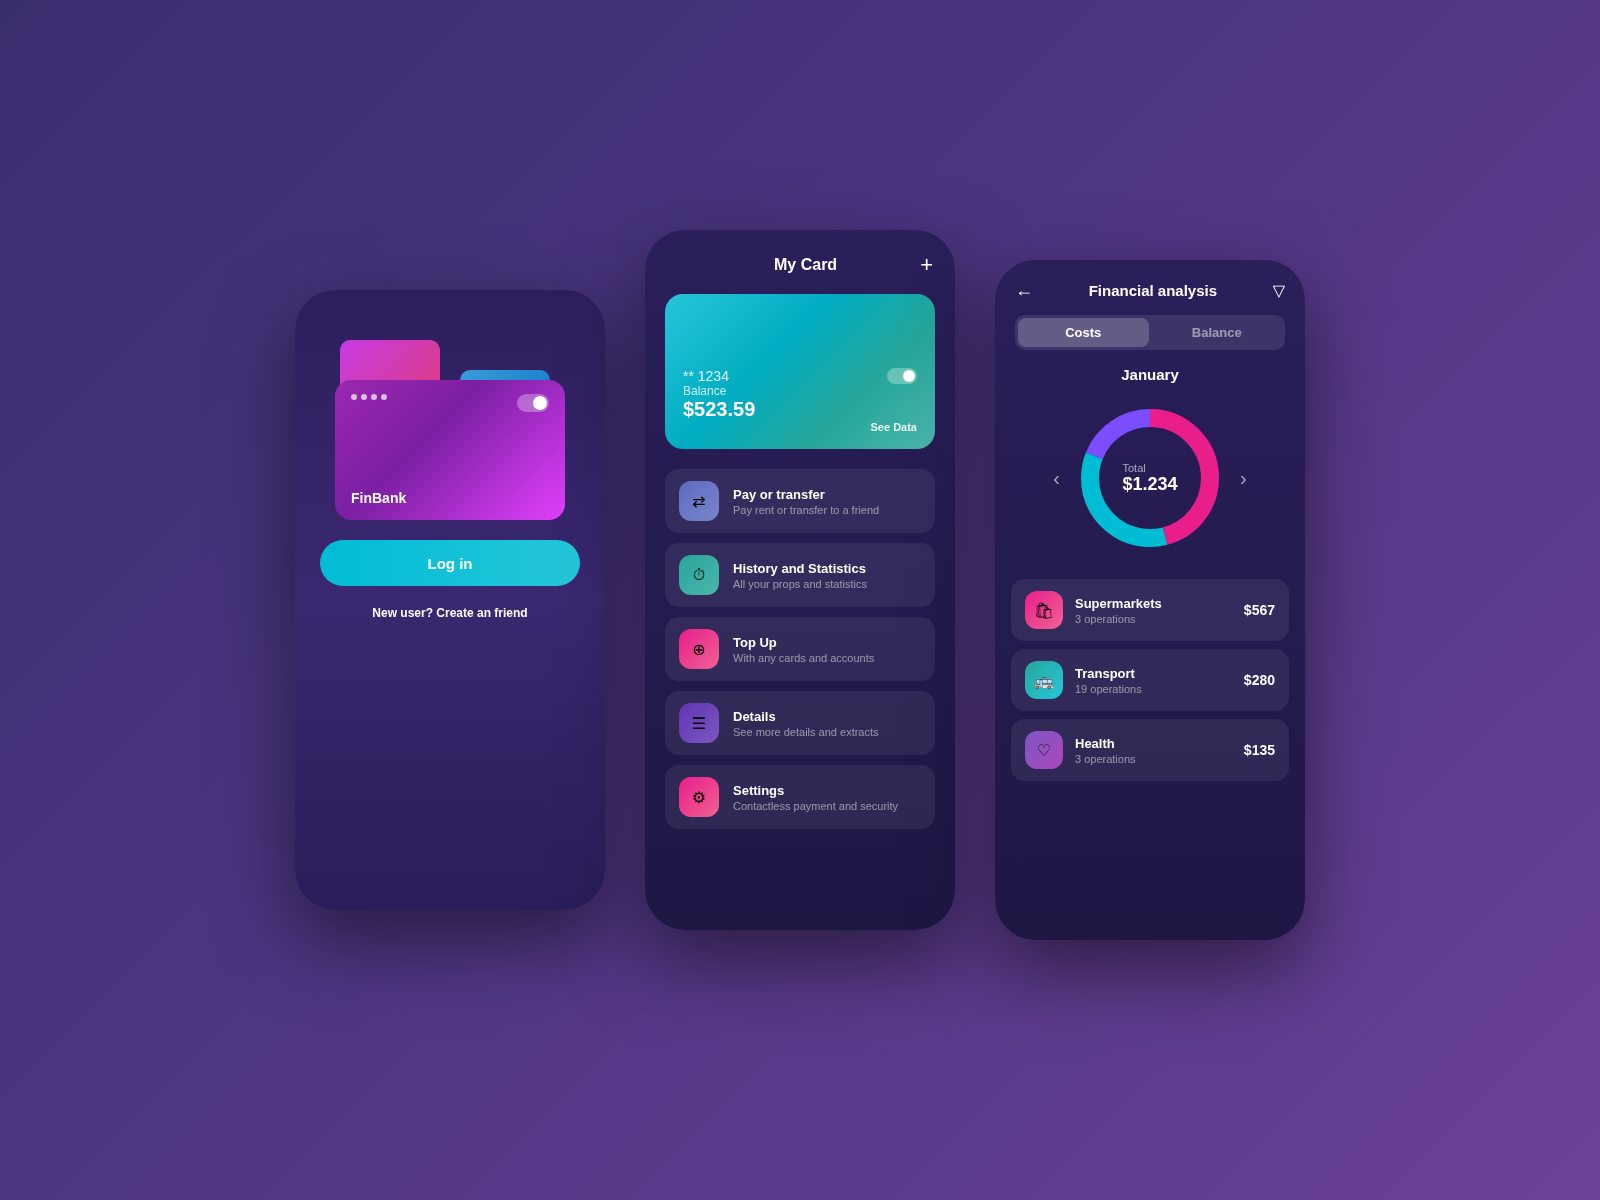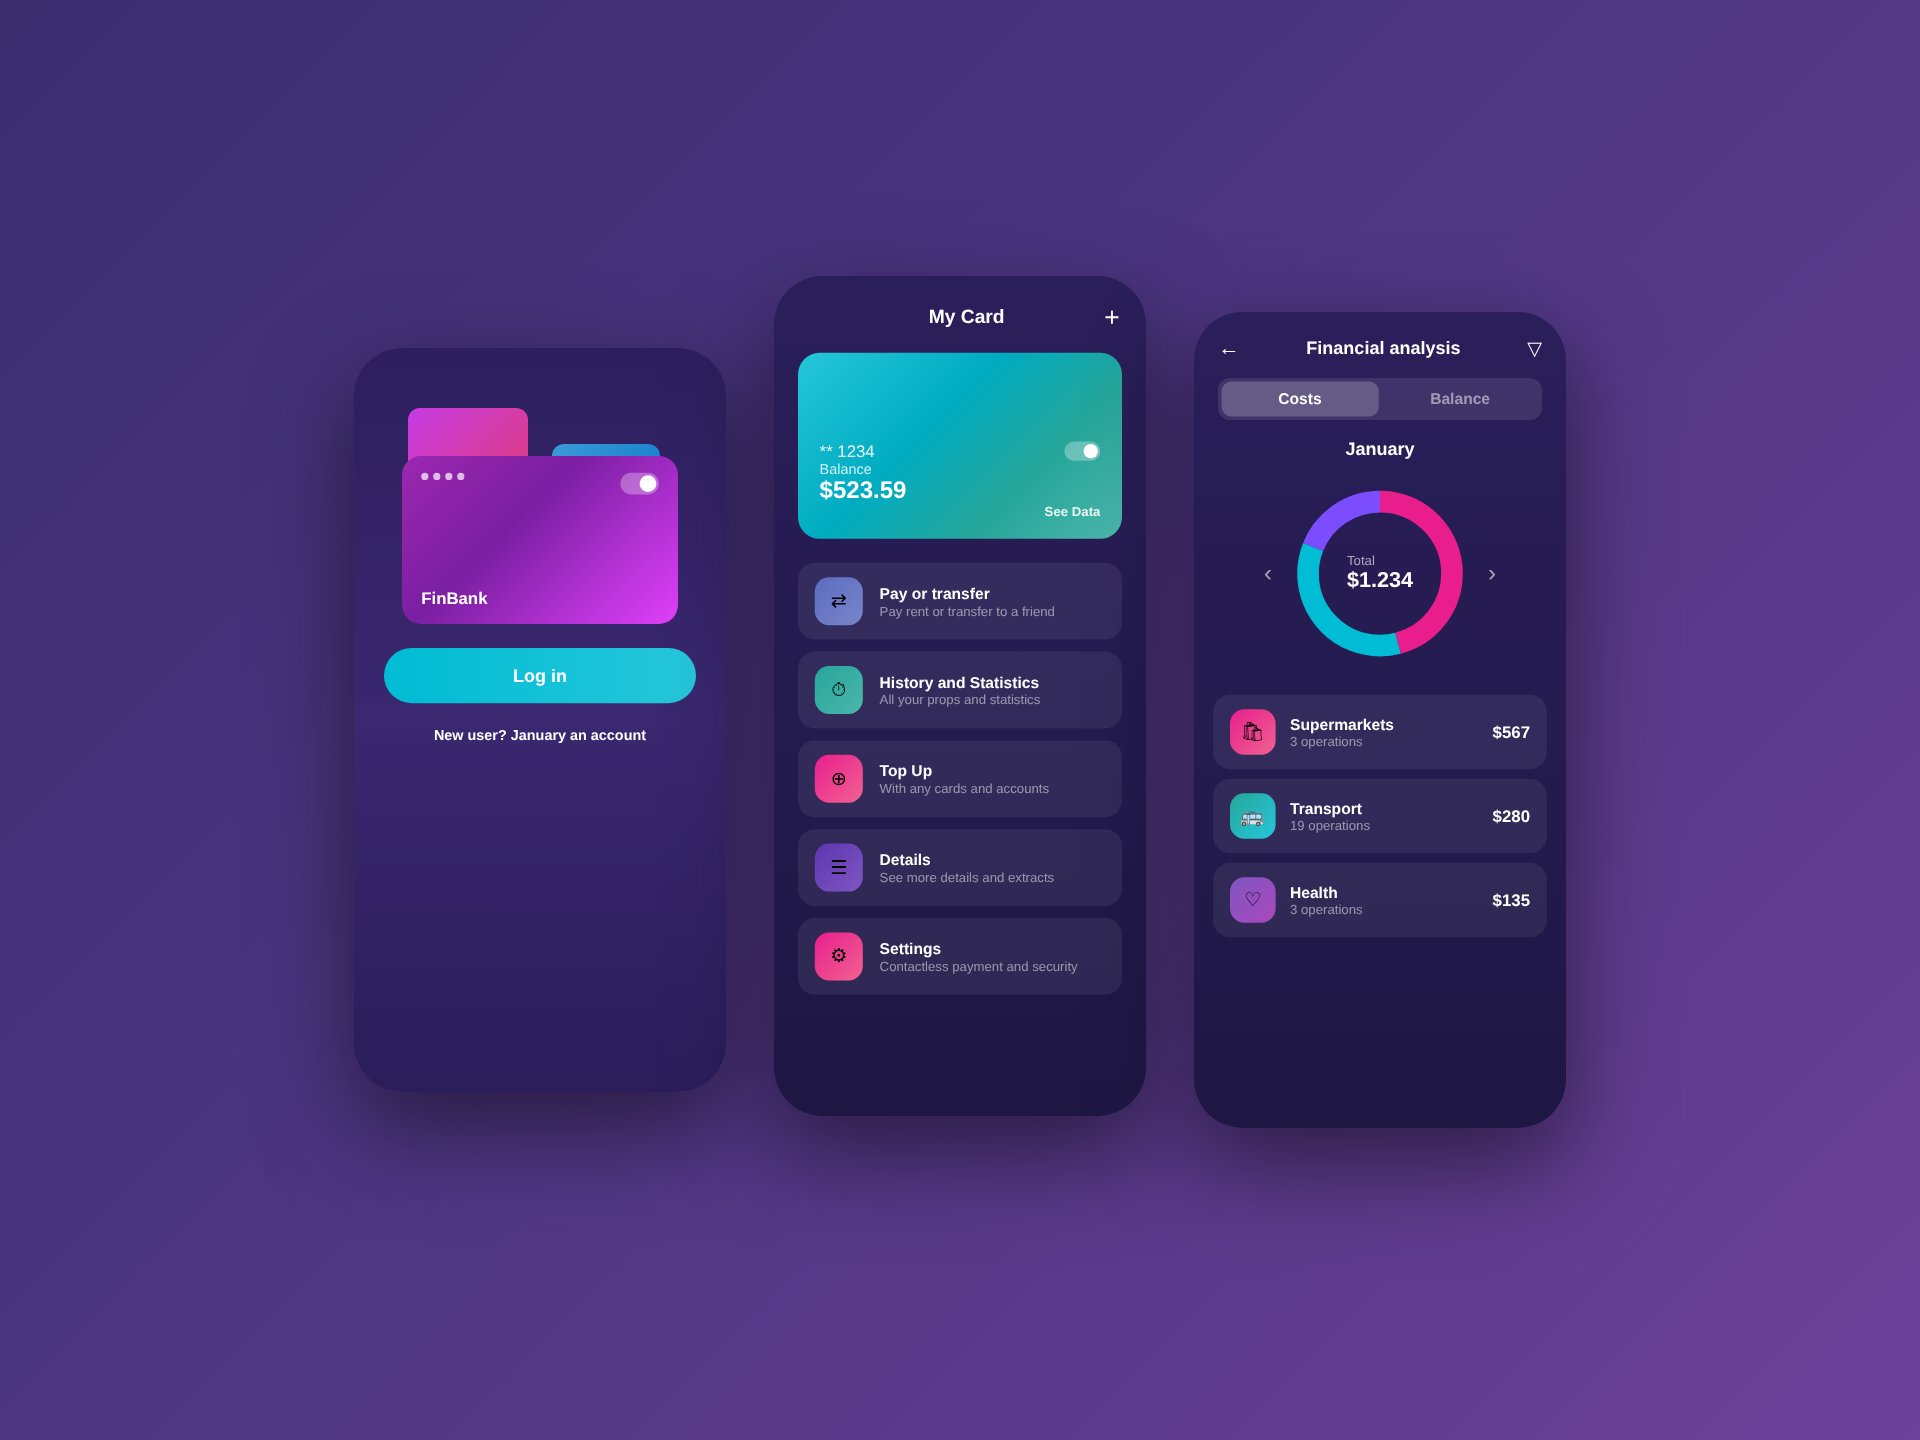--- a/index.html
+++ b/index.html
@@ -471,21 +471,21 @@
         <div class="card-dot"></div>
         <div class="card-dot"></div>
         <div class="card-dot"></div>
       </div>
       <div class="card-toggle"></div>
       <div class="card-brand">FinBank</div>
     </div>
   </div>
   <button class="login-btn">Log in</button>
   <p class="new-user-text">
-    <span>New user?</span>&nbsp;<span>January an account</span>
+    <span>New user?</span>&nbsp;<span>Create an friend</span>
   </p>
 </div>
 
 <div class="phone phone-mycard">
   <div class="mycard-header">
     <div style="width:24px"></div>
     <span class="mycard-title">My Card</span>
     <span class="plus-icon">+</span>
   </div>
   <div class="bank-card">

